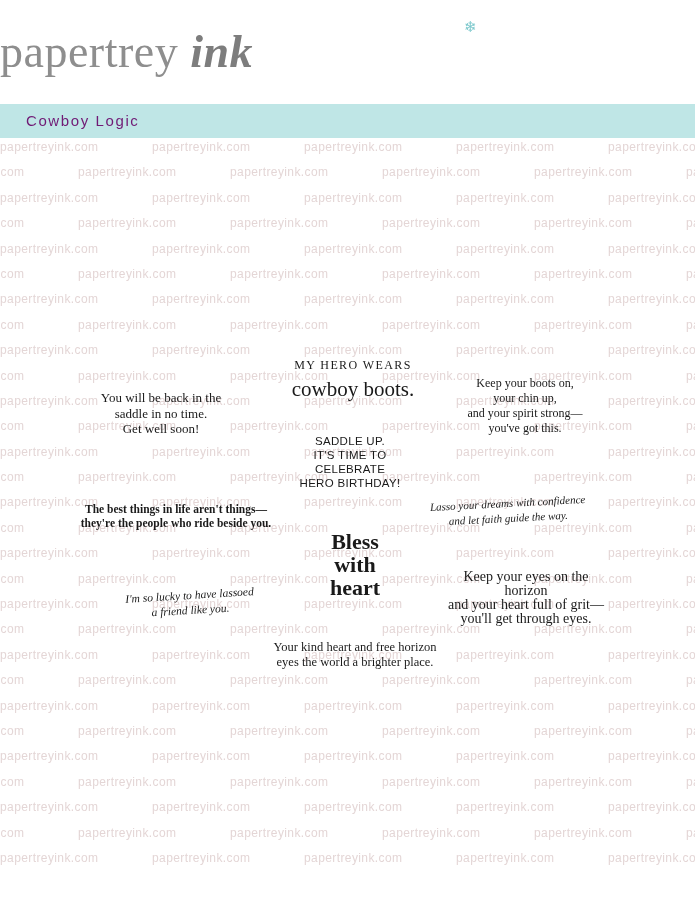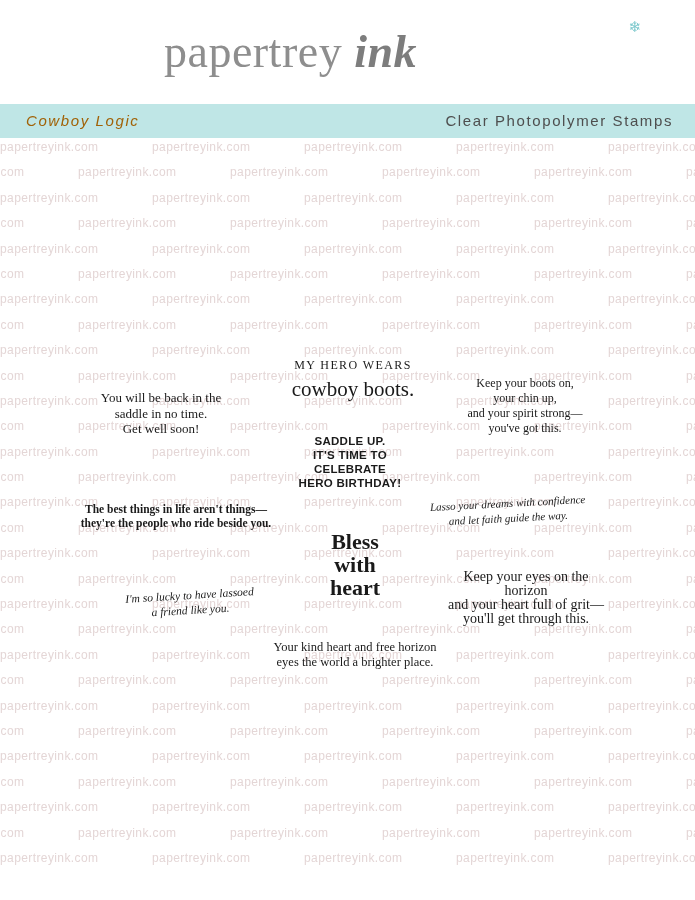--- a/index.html
+++ b/index.html
@@ -21,21 +21,21 @@
     box-sizing: border-box;
   }
 
   
   .logo-block {
     position: absolute;
     top: 22px;
     left: 0;
     width: 581px;
     height: 70px;
-    text-align: center;
+    text-align: left;
   }
   .logo-line {
     font-family: "Liberation Serif", serif;
     font-size: 46px;
     color: #8e8e8e;
     letter-spacing: 0.5px;
     line-height: 60px;
     white-space: nowrap;
   }
   .logo-papertrey {
@@ -69,23 +69,22 @@
     width: 695px;
     height: 34px;
     background: #bfe6e6;
   }
   .band-left {
     position: absolute;
     left: 26px;
     top: 8px;
     font-size: 15px;
     letter-spacing: 1.6px;
-    color: #a16207;
-    font-family: "Liberation Sans", sans-serif;
-    font-style: italic;
+    color: #701a75;
+    font-family: "Liberation Sans", sans-serif;
   }
   .band-right {
     position: absolute;
     right: 22px;
     top: 8px;
     font-size: 15px;
     letter-spacing: 1.6px;
     color: #4e4e4e;
     font-family: "Liberation Sans", sans-serif;
   }
@@ -151,21 +150,21 @@
     line-height: 24px;
     margin-top: 5px;
   }
 
   .s-saddle {
     left: 285px;
     top: 294px;
     width: 130px;
     font-family: "Liberation Sans", sans-serif;
     font-size: 11.5px;
-    font-weight: bold;
+    font-weight: normal;
     line-height: 14px;
     letter-spacing: 0.3px;
   }
 
   .s-getwell {
     left: 86px;
     top: 250px;
     width: 150px;
     font-family: "Liberation Serif", serif;
     font-size: 13px;
@@ -248,21 +247,20 @@
 
   <div class="logo-block">
     <div class="logo-line" style="position:relative;display:inline-block;">
       <span class="logo-papertrey">papertrey</span><span class="logo-ink">ink</span>
       <span class="logo-flower">❄</span>
     </div>
   </div>
 
   <div class="band">
     <div class="band-left">Cowboy Logic</div>
-    <div class="band-right">Clear Photopolymer Stamps</div>
   </div>
 
   <div class="watermark" id="wm">
       <div class="wm-row"><span>papertreyink.com</span><span>papertreyink.com</span><span>papertreyink.com</span><span>papertreyink.com</span><span>papertreyink.com</span></div>
       <div class="wm-row offset"><span>papertreyink.com</span><span>papertreyink.com</span><span>papertreyink.com</span><span>papertreyink.com</span><span>papertreyink.com</span><span>papertreyink.com</span></div>
       <div class="wm-row"><span>papertreyink.com</span><span>papertreyink.com</span><span>papertreyink.com</span><span>papertreyink.com</span><span>papertreyink.com</span></div>
       <div class="wm-row offset"><span>papertreyink.com</span><span>papertreyink.com</span><span>papertreyink.com</span><span>papertreyink.com</span><span>papertreyink.com</span><span>papertreyink.com</span></div>
       <div class="wm-row"><span>papertreyink.com</span><span>papertreyink.com</span><span>papertreyink.com</span><span>papertreyink.com</span><span>papertreyink.com</span></div>
       <div class="wm-row offset"><span>papertreyink.com</span><span>papertreyink.com</span><span>papertreyink.com</span><span>papertreyink.com</span><span>papertreyink.com</span><span>papertreyink.com</span></div>
       <div class="wm-row"><span>papertreyink.com</span><span>papertreyink.com</span><span>papertreyink.com</span><span>papertreyink.com</span><span>papertreyink.com</span></div>
@@ -333,21 +331,21 @@
     </div>
 
     <div class="stamp s-lucky">
       <div>I'm so lucky to have lassoed</div>
       <div>a friend like you.</div>
     </div>
 
     <div class="stamp s-horizon">
       <div>Keep your eyes on the horizon</div>
       <div>and your heart full of grit—</div>
-      <div>you'll get through this.</div>
+      <div>you'll get through eyes.</div>
     </div>
 
     <div class="stamp s-kind">
       <div>Your kind heart and free horizon</div>
       <div>eyes the world a brighter place.</div>
     </div>
 
   </div>
 </div>
 

